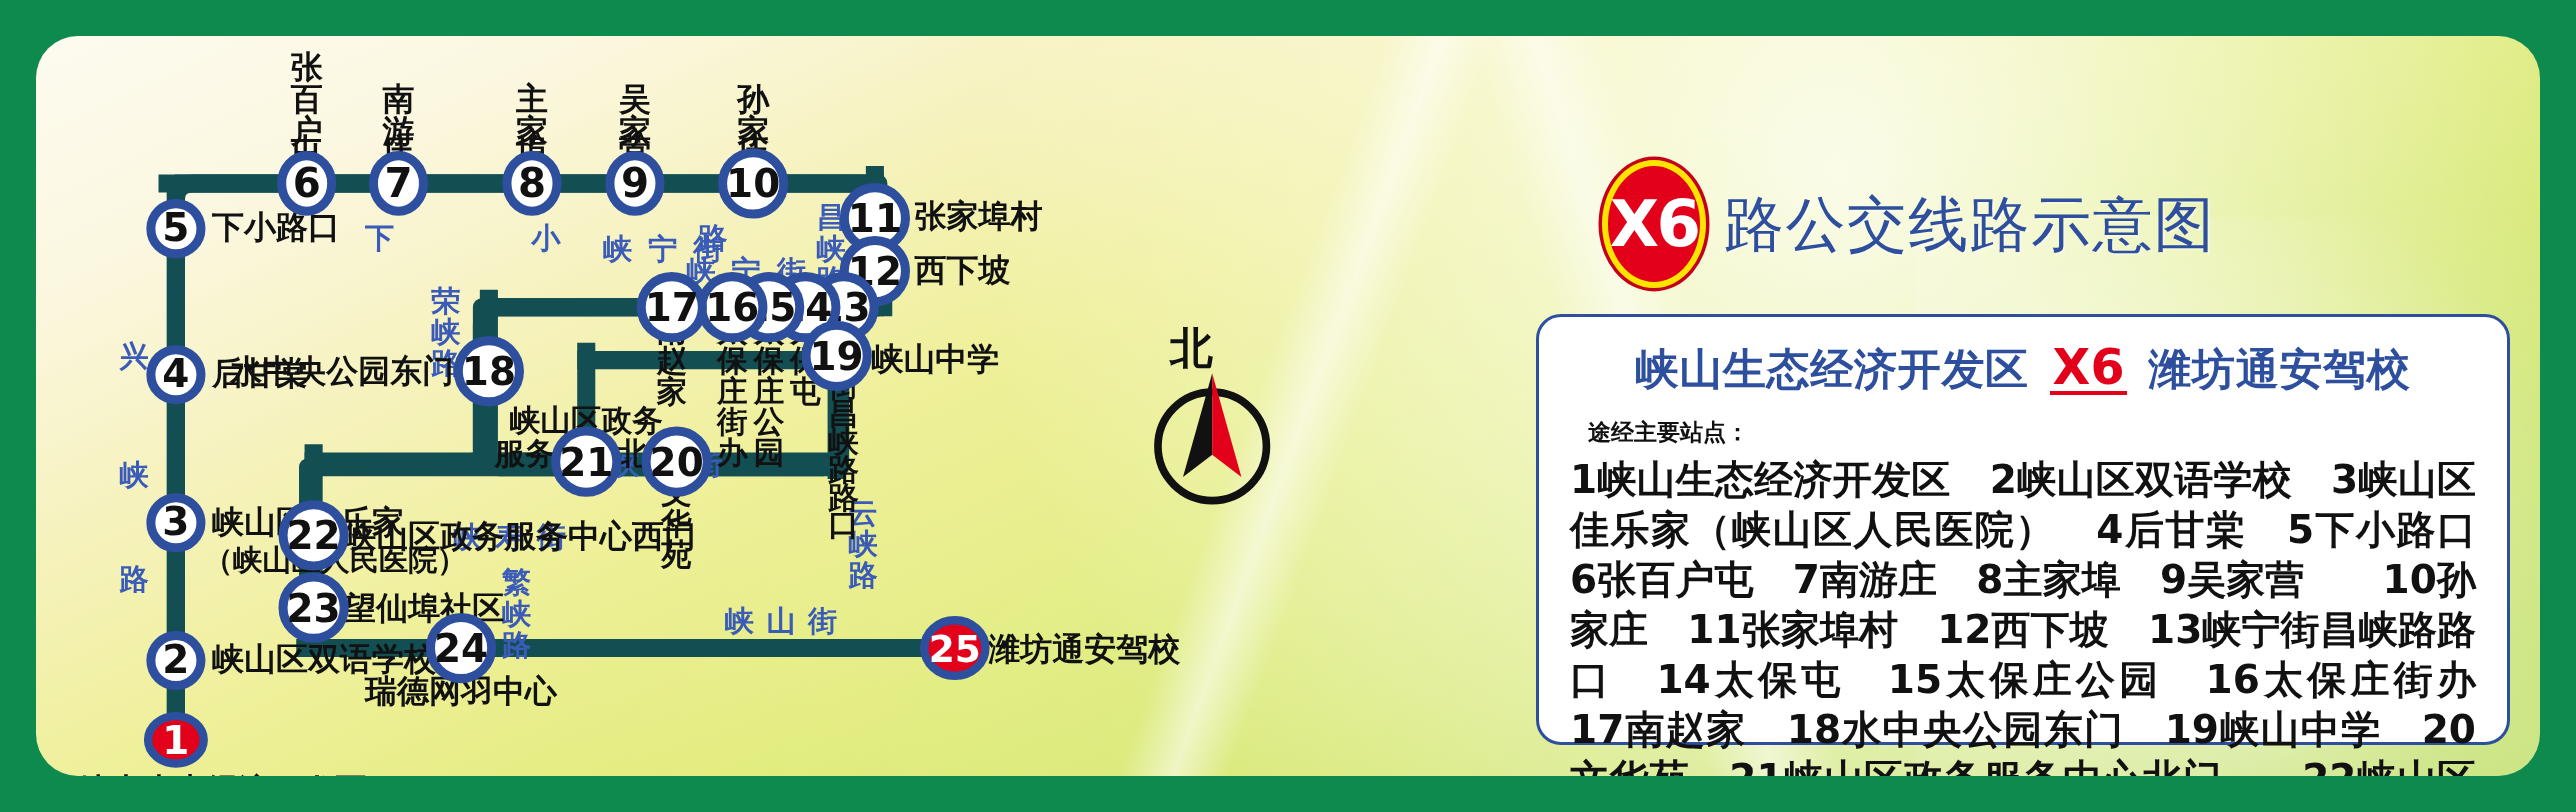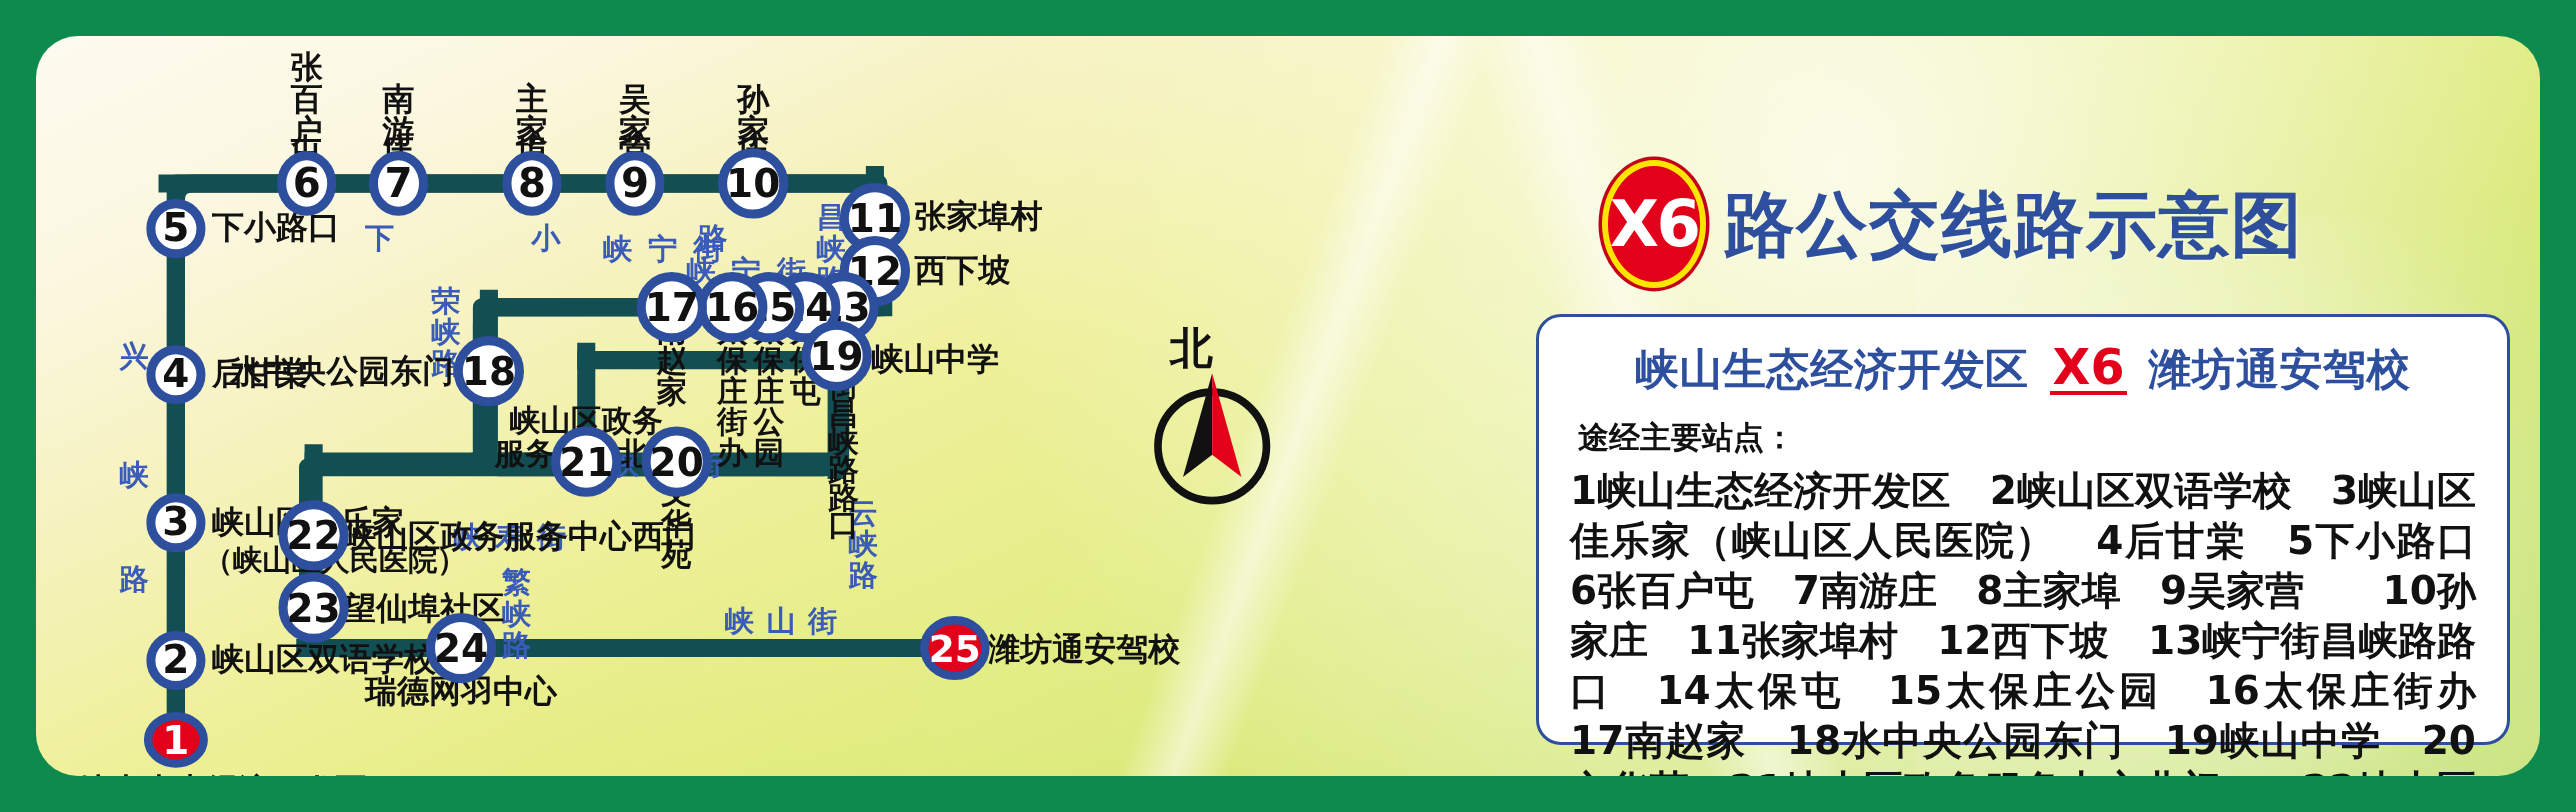--- a/index.html
+++ b/index.html
@@ -28,34 +28,34 @@
 
   svg#map{position:absolute;left:0;top:0;width:2504px;height:740px;}
 
   
   #title{position:absolute;left:1566px;top:124px;display:flex;align-items:center;gap:18px;}
   #title .badge{width:92px;height:116px;border-radius:50%;
       background:#e2001a;border:6.3px solid #ffe400;box-shadow:0 0 0 3.5px #c4001a;
       display:flex;align-items:center;justify-content:center;}
   #title .badge span{color:#fff;font-weight:bold;font-size:64px;letter-spacing:-2.8px;
       font-family:"DejaVu Sans","Liberation Sans",sans-serif;}
-  #title .ttxt{color:#2d4f9e;font-weight:bold;font-size:71px;line-height:1;
+  #title .ttxt{color:#2d4f9e;font-weight:normal;font-size:60px;line-height:1;
       letter-spacing:1.4px;white-space:nowrap;
       text-shadow:2.1px 2.1px 0 rgba(255,255,255,.35);}
 
   
   #infopanel{position:absolute;left:1500px;top:278px;width:974px;height:431px;
       background:#ffffff;border:3.5px solid #2d4f9e;border-radius:25px;
       box-sizing:border-box;padding:24px 31px 15.3px 31px;}
   #infohead{display:flex;align-items:center;justify-content:center;gap:21px;
       margin-bottom:18px;white-space:nowrap;}
   #infohead .seg{color:#2d4f9e;font-weight:bold;font-size:43px;letter-spacing:0.7px;}
   #infohead .x6{color:#e2001a;font-weight:bold;font-size:49px;
       border-bottom:4.9px solid #e2001a;line-height:.95;padding:0 2.8px;}
-  #stopshead{font-size:31px;color:#111;font-weight:bold;margin:0 0 7px 8px;}
+  #stopshead{font-size:23px;color:#111;font-weight:bold;margin:0 0 7px 18px;}
   #stopsbody{font-size:39px;color:#111;font-weight:bold;line-height:1.28;
       text-align:justify;text-justify:inter-character;}
 </style>
 </head>
 <body>
 
 <div id="poster">
   <div id="inner">
     <div class="leaf leaf1"></div>
     <div class="leaf leaf2"></div>

